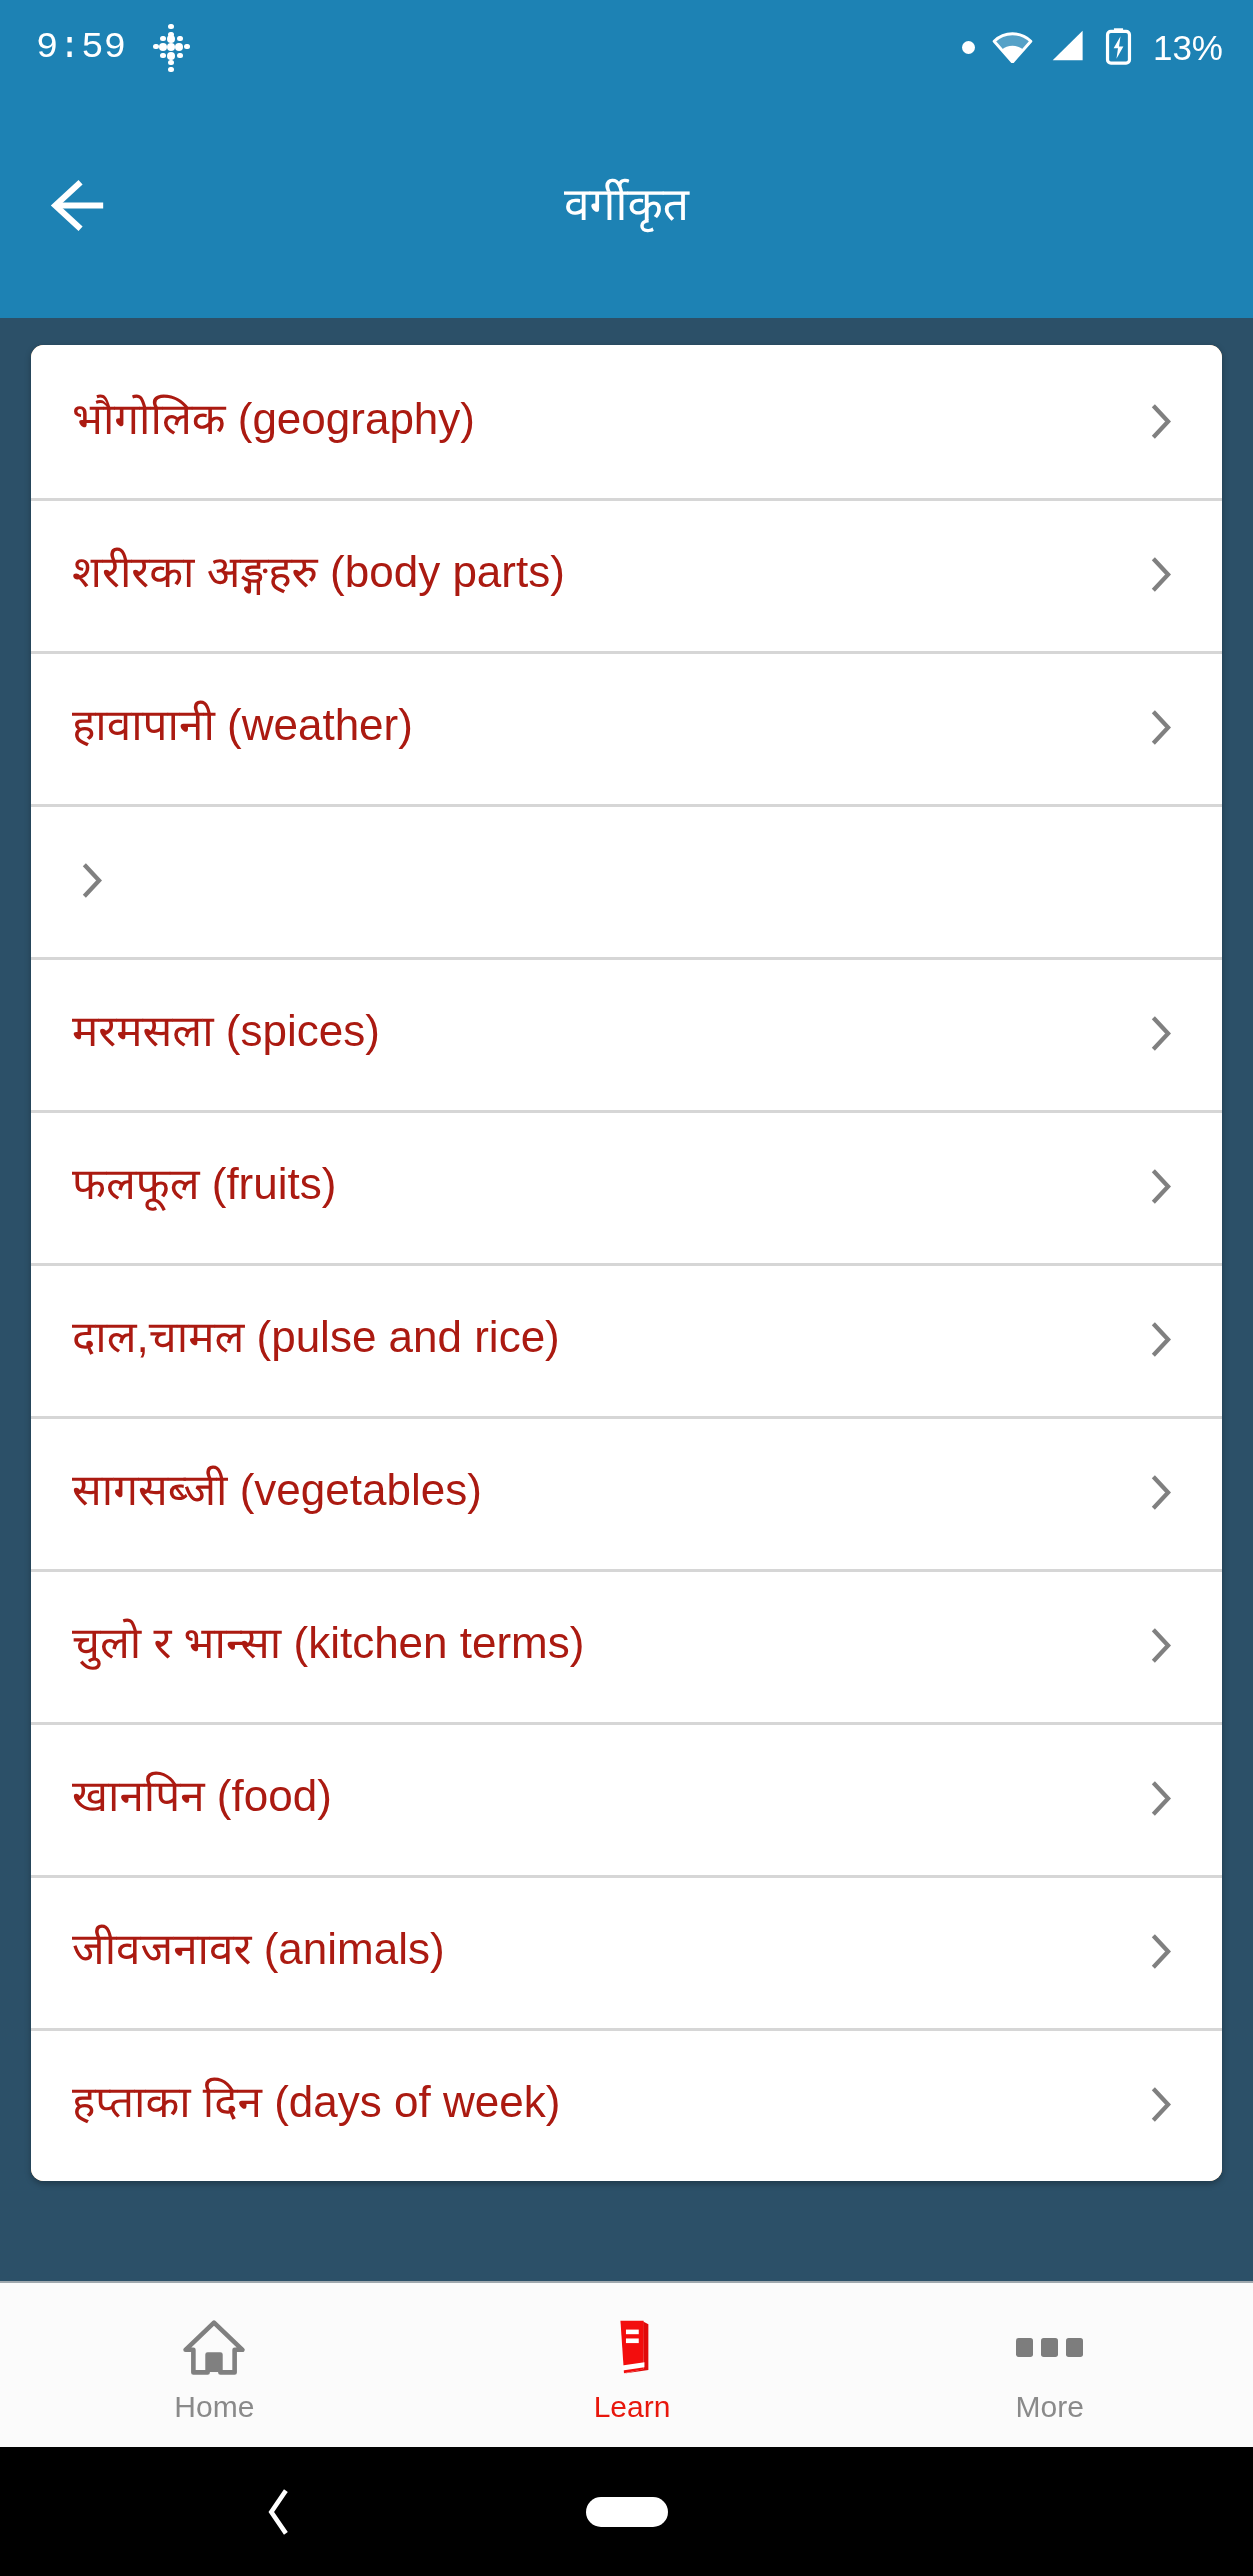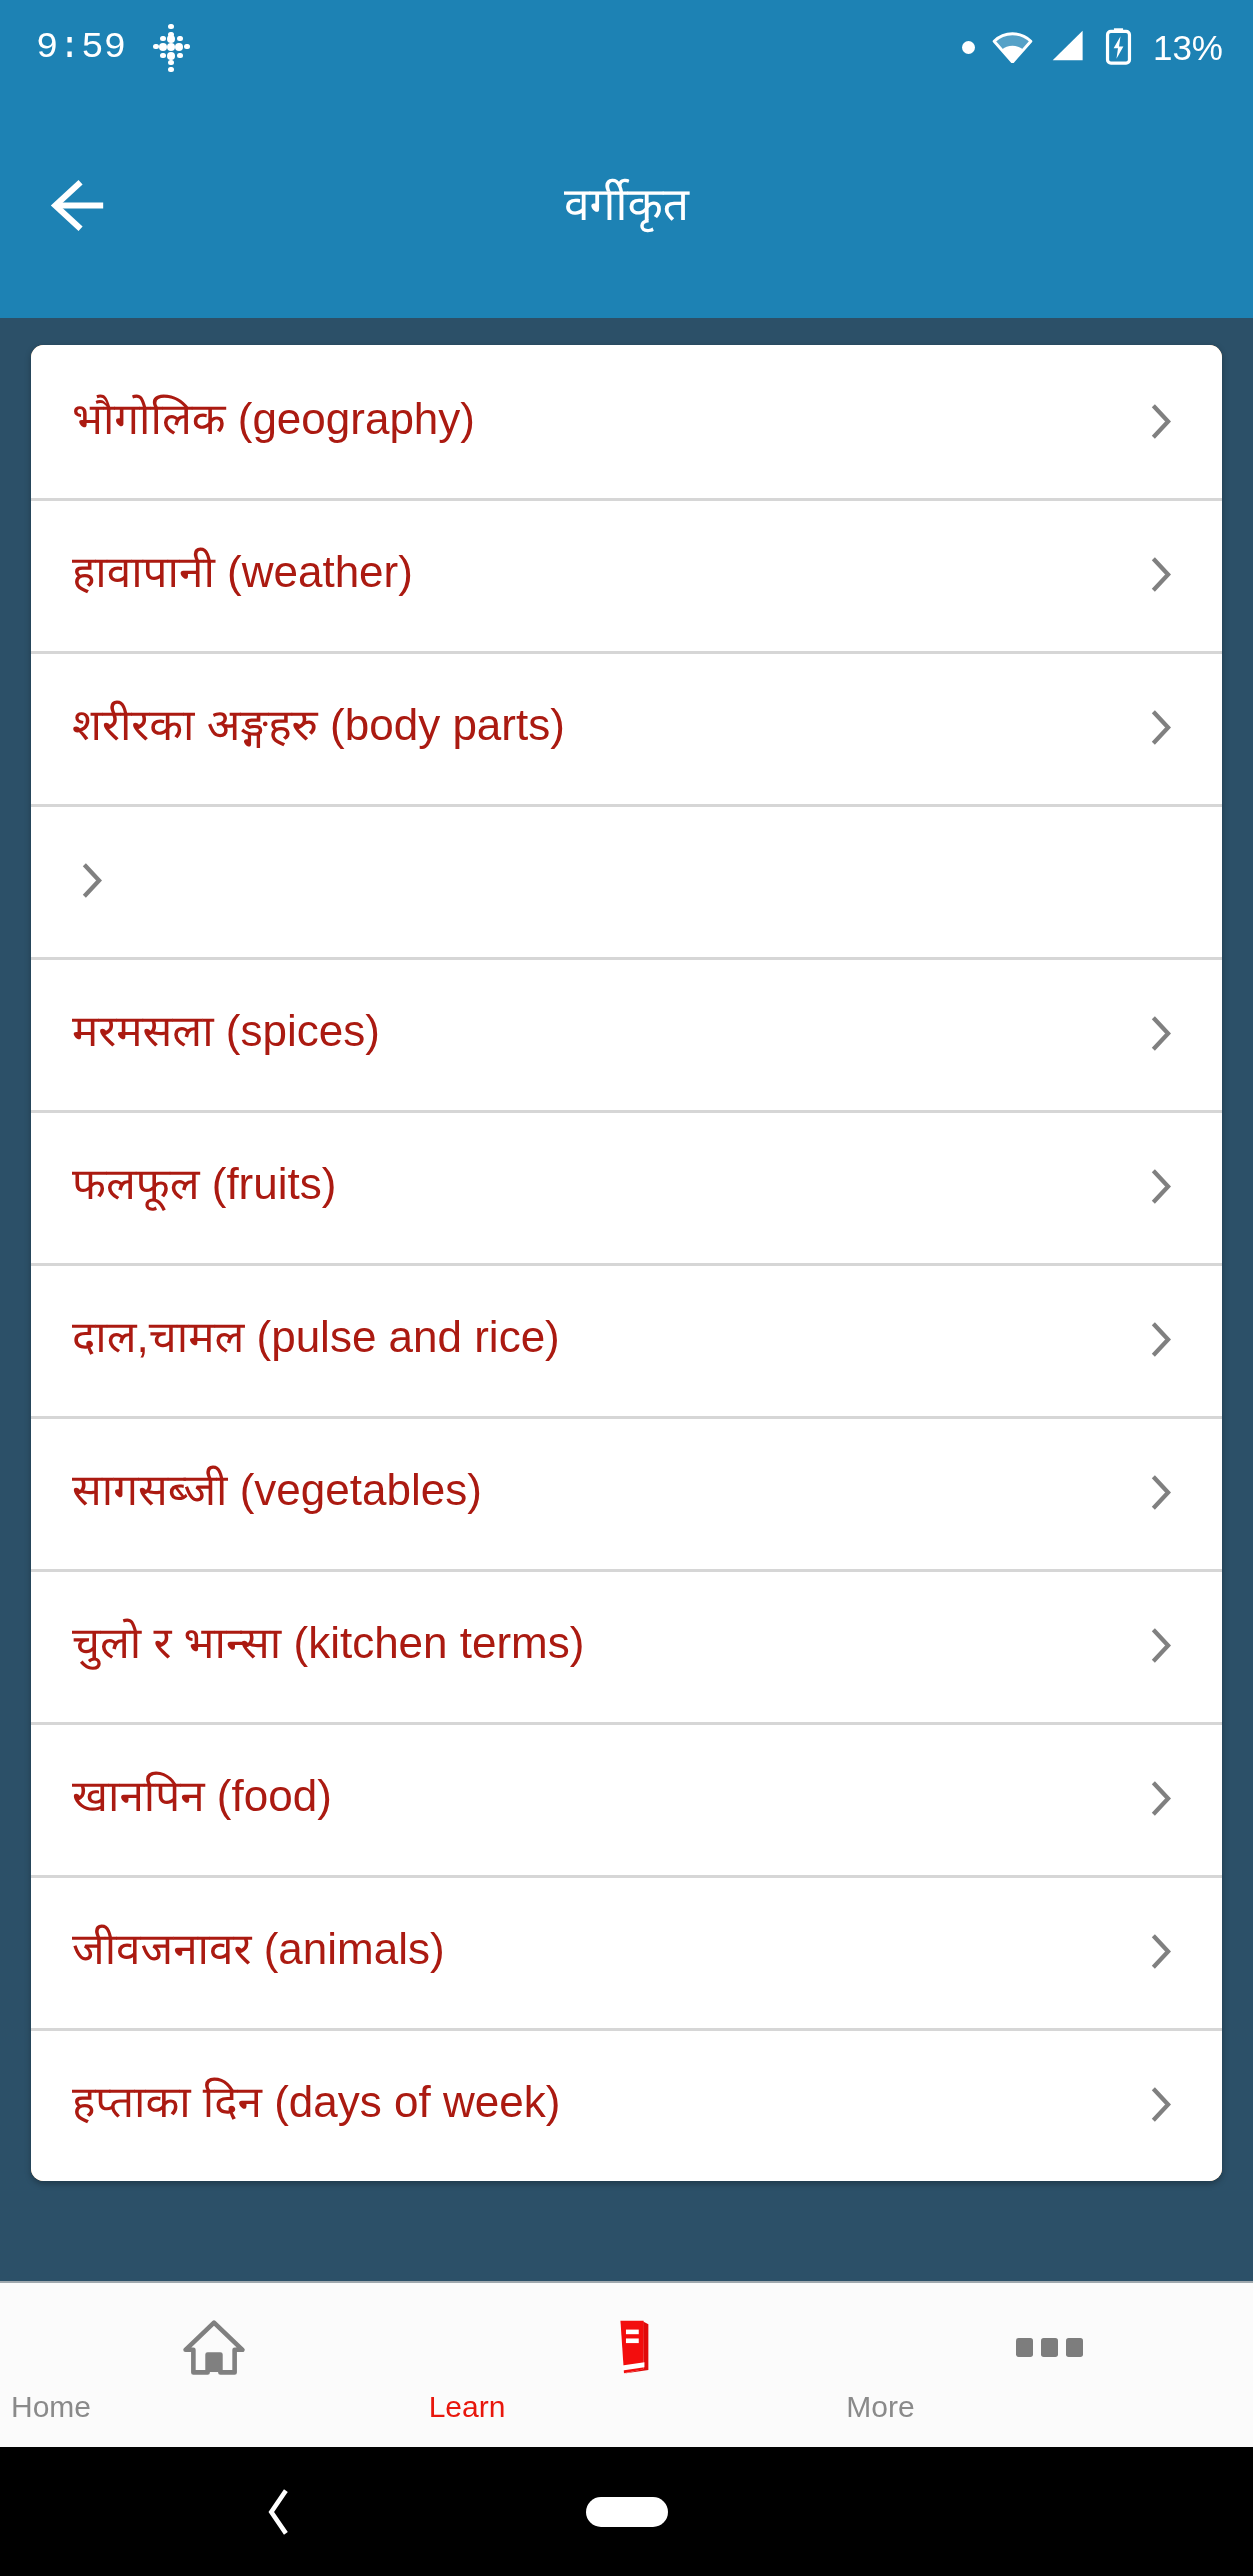--- a/index.html
+++ b/index.html
@@ -84,21 +84,21 @@
 
   
   .tabbar {
     position:absolute; left:0; bottom:129px; width:1253px; height:166px;
     background:#fbfbfb;
     border-top:2.7px solid #9fa8ae;
     display:flex; align-items:stretch;
   }
   .tab {
     flex:1; display:flex; flex-direction:column;
-    justify-content:center; gap:12.5px;
+    align-items:center; justify-content:center; gap:12.5px;
     padding-top:7.2px;
     padding-left:11px;
   }
   .tab-icon { height:64px; display:flex; align-items:center; justify-content:center; }
   .tab-label { font-size:30px; line-height:1; color:#8a8a8a; }
   .tab.active .tab-label { color:#e8170c; }
   .dots3 { display:flex; gap:8px; align-items:center; }
   .dots3 span { width:17px; height:19.7px; background:#7d7d7d; border-radius:2.7px; display:block; }
 
   
@@ -181,29 +181,29 @@
   <div class="card" id="category-card">
       <div class="row">
         <span class="row-label">भौगोलिक (geography)</span>
         <span class="chev">
           <svg width="36" height="39" viewBox="0 0 20 22" aria-hidden="true">
             <path d="M6.5 3 L14 11 L6.5 19" fill="none" stroke="#808080" stroke-width="2.4" stroke-linecap="square" stroke-linejoin="miter"></path>
           </svg>
         </span>
       </div>
       <div class="row">
+        <span class="row-label">शरीरका अङ्गहरु (body parts)</span>
+        <span class="chev">
+          <svg width="36" height="39" viewBox="0 0 20 22" aria-hidden="true">
+            <path d="M6.5 3 L14 11 L6.5 19" fill="none" stroke="#808080" stroke-width="2.4" stroke-linecap="square" stroke-linejoin="miter"></path>
+          </svg>
+        </span>
+      </div>
+      <div class="row">
         <span class="row-label">हावापानी (weather)</span>
-        <span class="chev">
-          <svg width="36" height="39" viewBox="0 0 20 22" aria-hidden="true">
-            <path d="M6.5 3 L14 11 L6.5 19" fill="none" stroke="#808080" stroke-width="2.4" stroke-linecap="square" stroke-linejoin="miter"></path>
-          </svg>
-        </span>
-      </div>
-      <div class="row">
-        <span class="row-label">शरीरका अङ्गहरु (body parts)</span>
         <span class="chev">
           <svg width="36" height="39" viewBox="0 0 20 22" aria-hidden="true">
             <path d="M6.5 3 L14 11 L6.5 19" fill="none" stroke="#808080" stroke-width="2.4" stroke-linecap="square" stroke-linejoin="miter"></path>
           </svg>
         </span>
       </div>
       <div class="row">
         <span class="chev">
           <svg width="36" height="39" viewBox="0 0 20 22" aria-hidden="true">
             <path d="M6.5 3 L14 11 L6.5 19" fill="none" stroke="#808080" stroke-width="2.4" stroke-linecap="square" stroke-linejoin="miter"></path>

